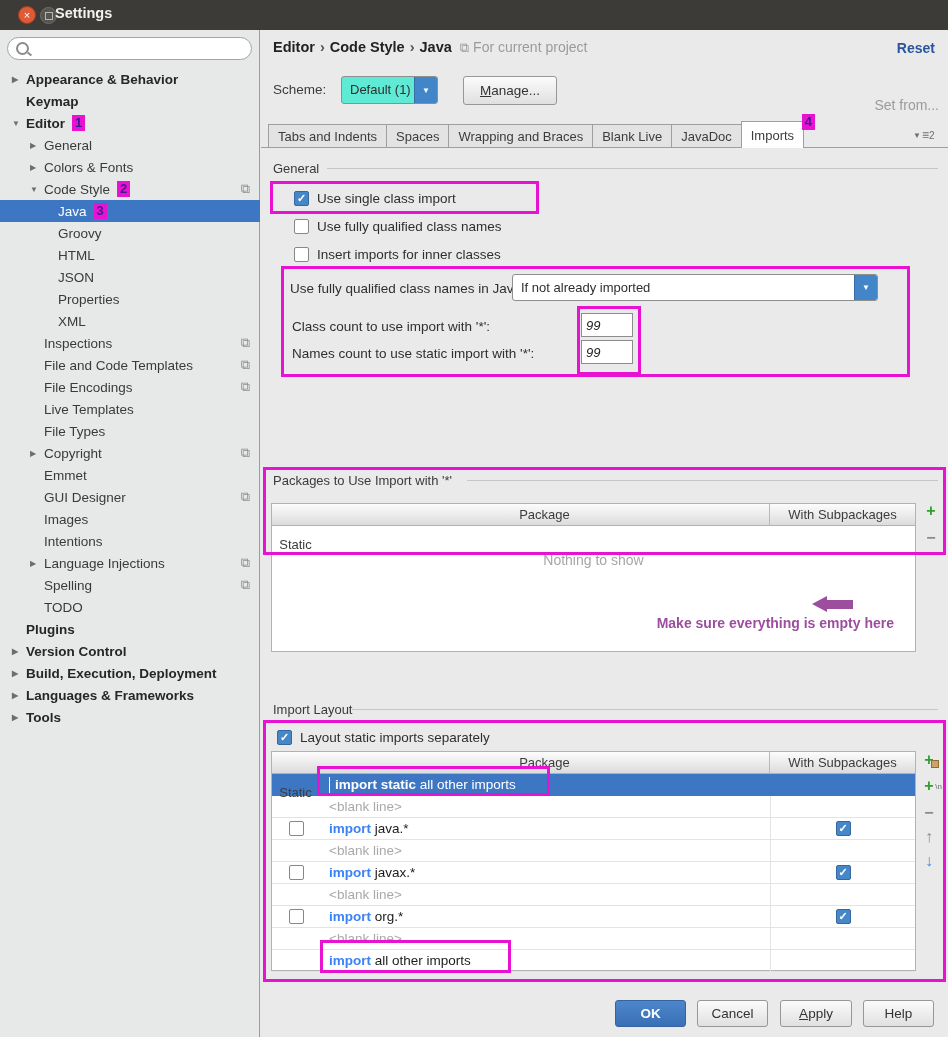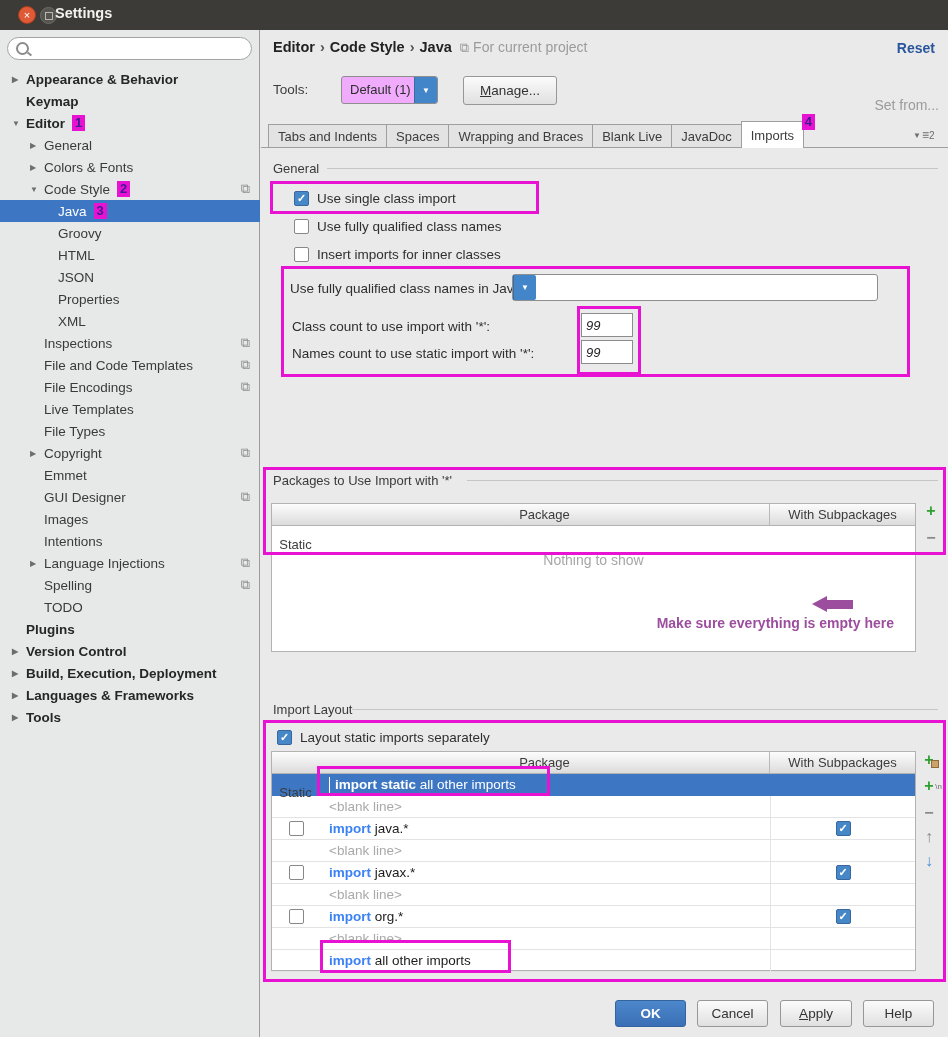--- a/index.html
+++ b/index.html
@@ -28,21 +28,21 @@
   .arrow{width:14px;font-size:8px;color:#6d6d6d;flex:0 0 14px;}
   .badge{background:#e812d3;color:#3f1d8f;font-weight:bold;font-size:13px;line-height:16px;padding:0 3px;margin-left:7px;}
   .override{position:absolute;right:10px;color:#8f8f8f;font-size:13px;}
   
   .breadcrumb{position:absolute;left:273px;top:39px;font-size:14.5px;font-weight:bold;color:#222;}
   .crumb-sep{color:#555;font-weight:bold;padding:0 5px;}
   .ctx-icon{color:#9b9b9b;font-weight:normal;font-size:13px;padding:0 4px 0 8px;}
   .ctx-label{color:#9b9b9b;font-weight:normal;font-size:14px;}
   .reset-link{position:absolute;right:13px;top:40px;font-size:14px;font-weight:bold;color:#28559c;}
   .scheme-label{position:absolute;left:273px;top:82px;font-size:13.5px;color:#3c3c3c;}
-  .combo{border:1px solid #8e8e8e;display:flex;align-items:stretch;font-size:13px;border-radius:3px;background:#f0abfc;box-sizing:border-box;}
+  .combo{border:1px solid #8e8e8e;display:flex;align-items:stretch;font-size:13px;border-radius:3px;background:#5eead4;box-sizing:border-box;}
   .combo .val{flex:1;padding:5px 8px 0 8px;white-space:nowrap;overflow:hidden;color:#2e2e2e;}
   .combo .arrow-btn{width:22px;background:#4285c9;border-left:1px solid #3a6ba3;border-radius:0 2px 2px 0;
                     color:#fff;font-size:8px;display:flex;align-items:center;justify-content:center;}
   .scheme-combo{position:absolute;left:341px;top:76px;width:97px;height:28px;}
   .btn{border:1px solid #979797;border-radius:3px;background:linear-gradient(#fbfbfb,#e0e0e0);
        font-size:13.5px;color:#333;display:flex;align-items:center;justify-content:center;box-sizing:border-box;}
   .manage-btn{position:absolute;left:463px;top:76px;width:94px;height:29px;}
   .setfrom-link{position:absolute;right:9px;top:97px;font-size:14px;color:#9b9b9b;}
   
   .tabline{position:absolute;left:261px;right:0;top:147px;height:1px;background:#9f9f9f;}
@@ -256,21 +256,21 @@
           <span class="tree-label">Tools</span>
         </div>
       </div>
   </div>
 
   <div class="breadcrumb">
     <span>Editor</span><span class="crumb-sep">›</span><span>Code Style</span><span class="crumb-sep">›</span><span>Java</span><span class="ctx-icon">⧉</span><span class="ctx-label">For current project</span>
   </div>
   <div class="reset-link">Reset</div>
 
-  <div class="scheme-label">Tools:</div>
+  <div class="scheme-label">Scheme:</div>
   <div class="combo scheme-combo">
     <span class="val">Default (1)</span>
     <span class="arrow-btn">▼</span>
   </div>
   <div class="btn manage-btn"><u>M</u>anage...</div>
   <div class="setfrom-link">Set from...</div>
 
   <div class="tabline"></div>
   <div class="tabbar">
       <div class="tab">
@@ -311,20 +311,21 @@
         <span class="opt-label">Use fully qualified class names</span>
       </div>
       <div class="opt-row">
         <span class="cb"></span>
         <span class="opt-label">Insert imports for inner classes</span>
       </div>
     </div>
 
   <div class="jd-label">Use fully qualified class names in JavaDoc:</div>
   <div class="combo jd-combo">
+    <span class="val">If not already imported</span>
     <span class="arrow-btn">▼</span>
   </div>
 
   <div class="cnt-label" style="left:292px;top:319px;">Class count to use import with '*':</div>
   <input class="cnt-input" style="left: 581px; top: 313px;" value="99">
   <div class="cnt-label" style="left:292px;top:346px;">Names count to use static import with '*':</div>
   <input class="cnt-input" style="left: 581px; top: 340px;" value="99">
 
   <div class="group-label" style="left:273px;top:473px;">Packages to Use Import with '*'</div>
   <div class="group-line" style="left:467px;right:10px;top:480px;"></div>

